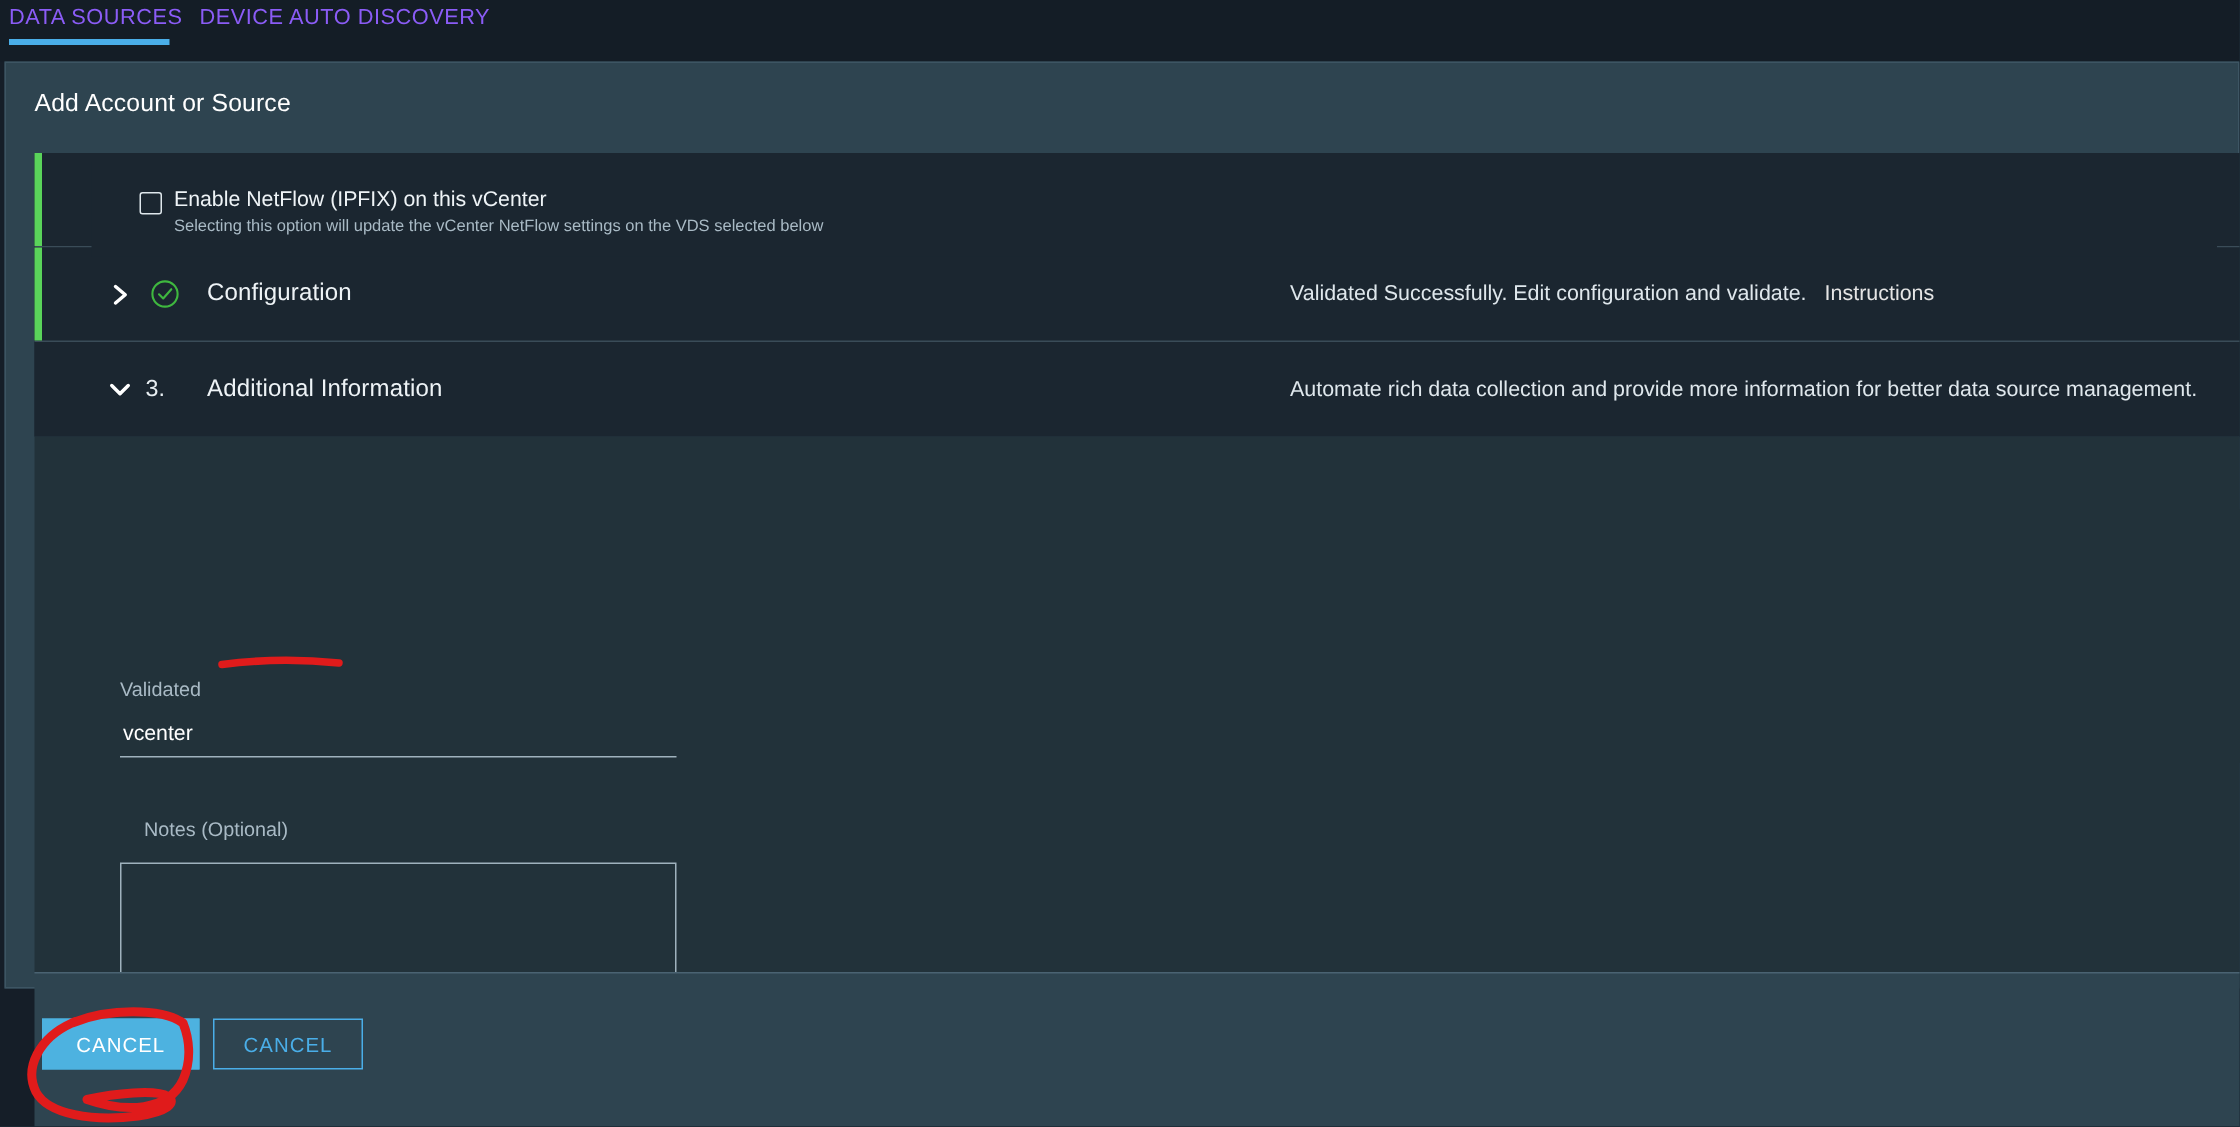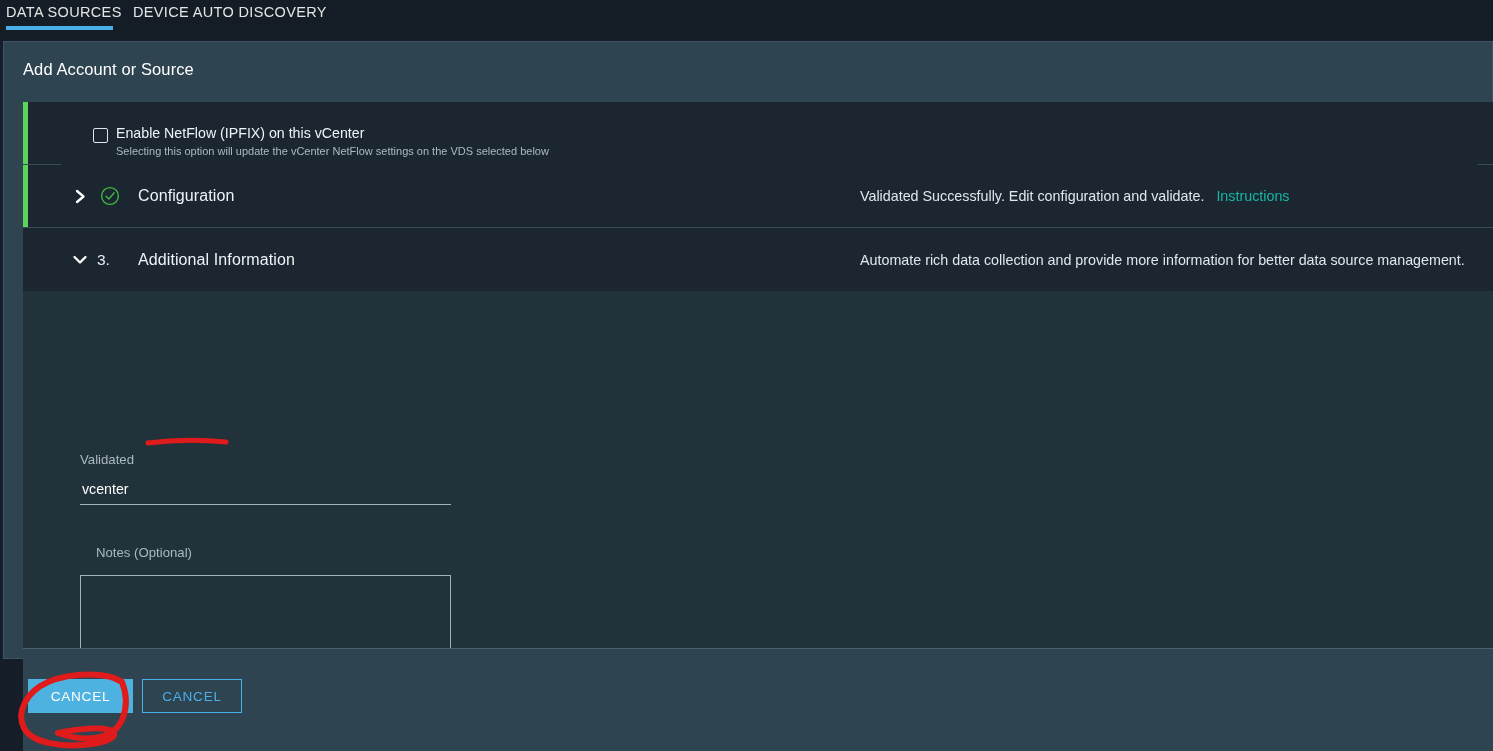--- a/index.html
+++ b/index.html
@@ -24,21 +24,21 @@
     height: 41px;
     background: #141d26;
     box-sizing: border-box;
   }
   .tab {
     position: absolute;
     top: 0;
     height: 41px;
     font-size: 14.5px;
     letter-spacing: 0.35px;
-    color: #e5e5e5;
+    color: #8b5cf6;
     padding-top: 2px;
     box-sizing: border-box;
     display: flex;
     align-items: flex-start;
     cursor: pointer;
     white-space: nowrap;
   }
   .tab .tab-text { line-height: 20px; }
   .tab-data-sources { left: 6px; }
   .tab-device-auto { left: 133px; }
@@ -142,21 +142,21 @@
     letter-spacing: 0.1px;
   }
   .acc-status {
     position: absolute;
     left: 837px;
     font-size: 14.3px;
     color: #dfe7ec;
     white-space: nowrap;
   }
   .acc-link {
-    color: #14b8a6;
+    color: #e5e5e5;
     margin-left: 12px;
     cursor: pointer;
   }
 
   
   .form-body {
     position: absolute;
     left: 19px;
     top: 249px;
     width: 1474px;

